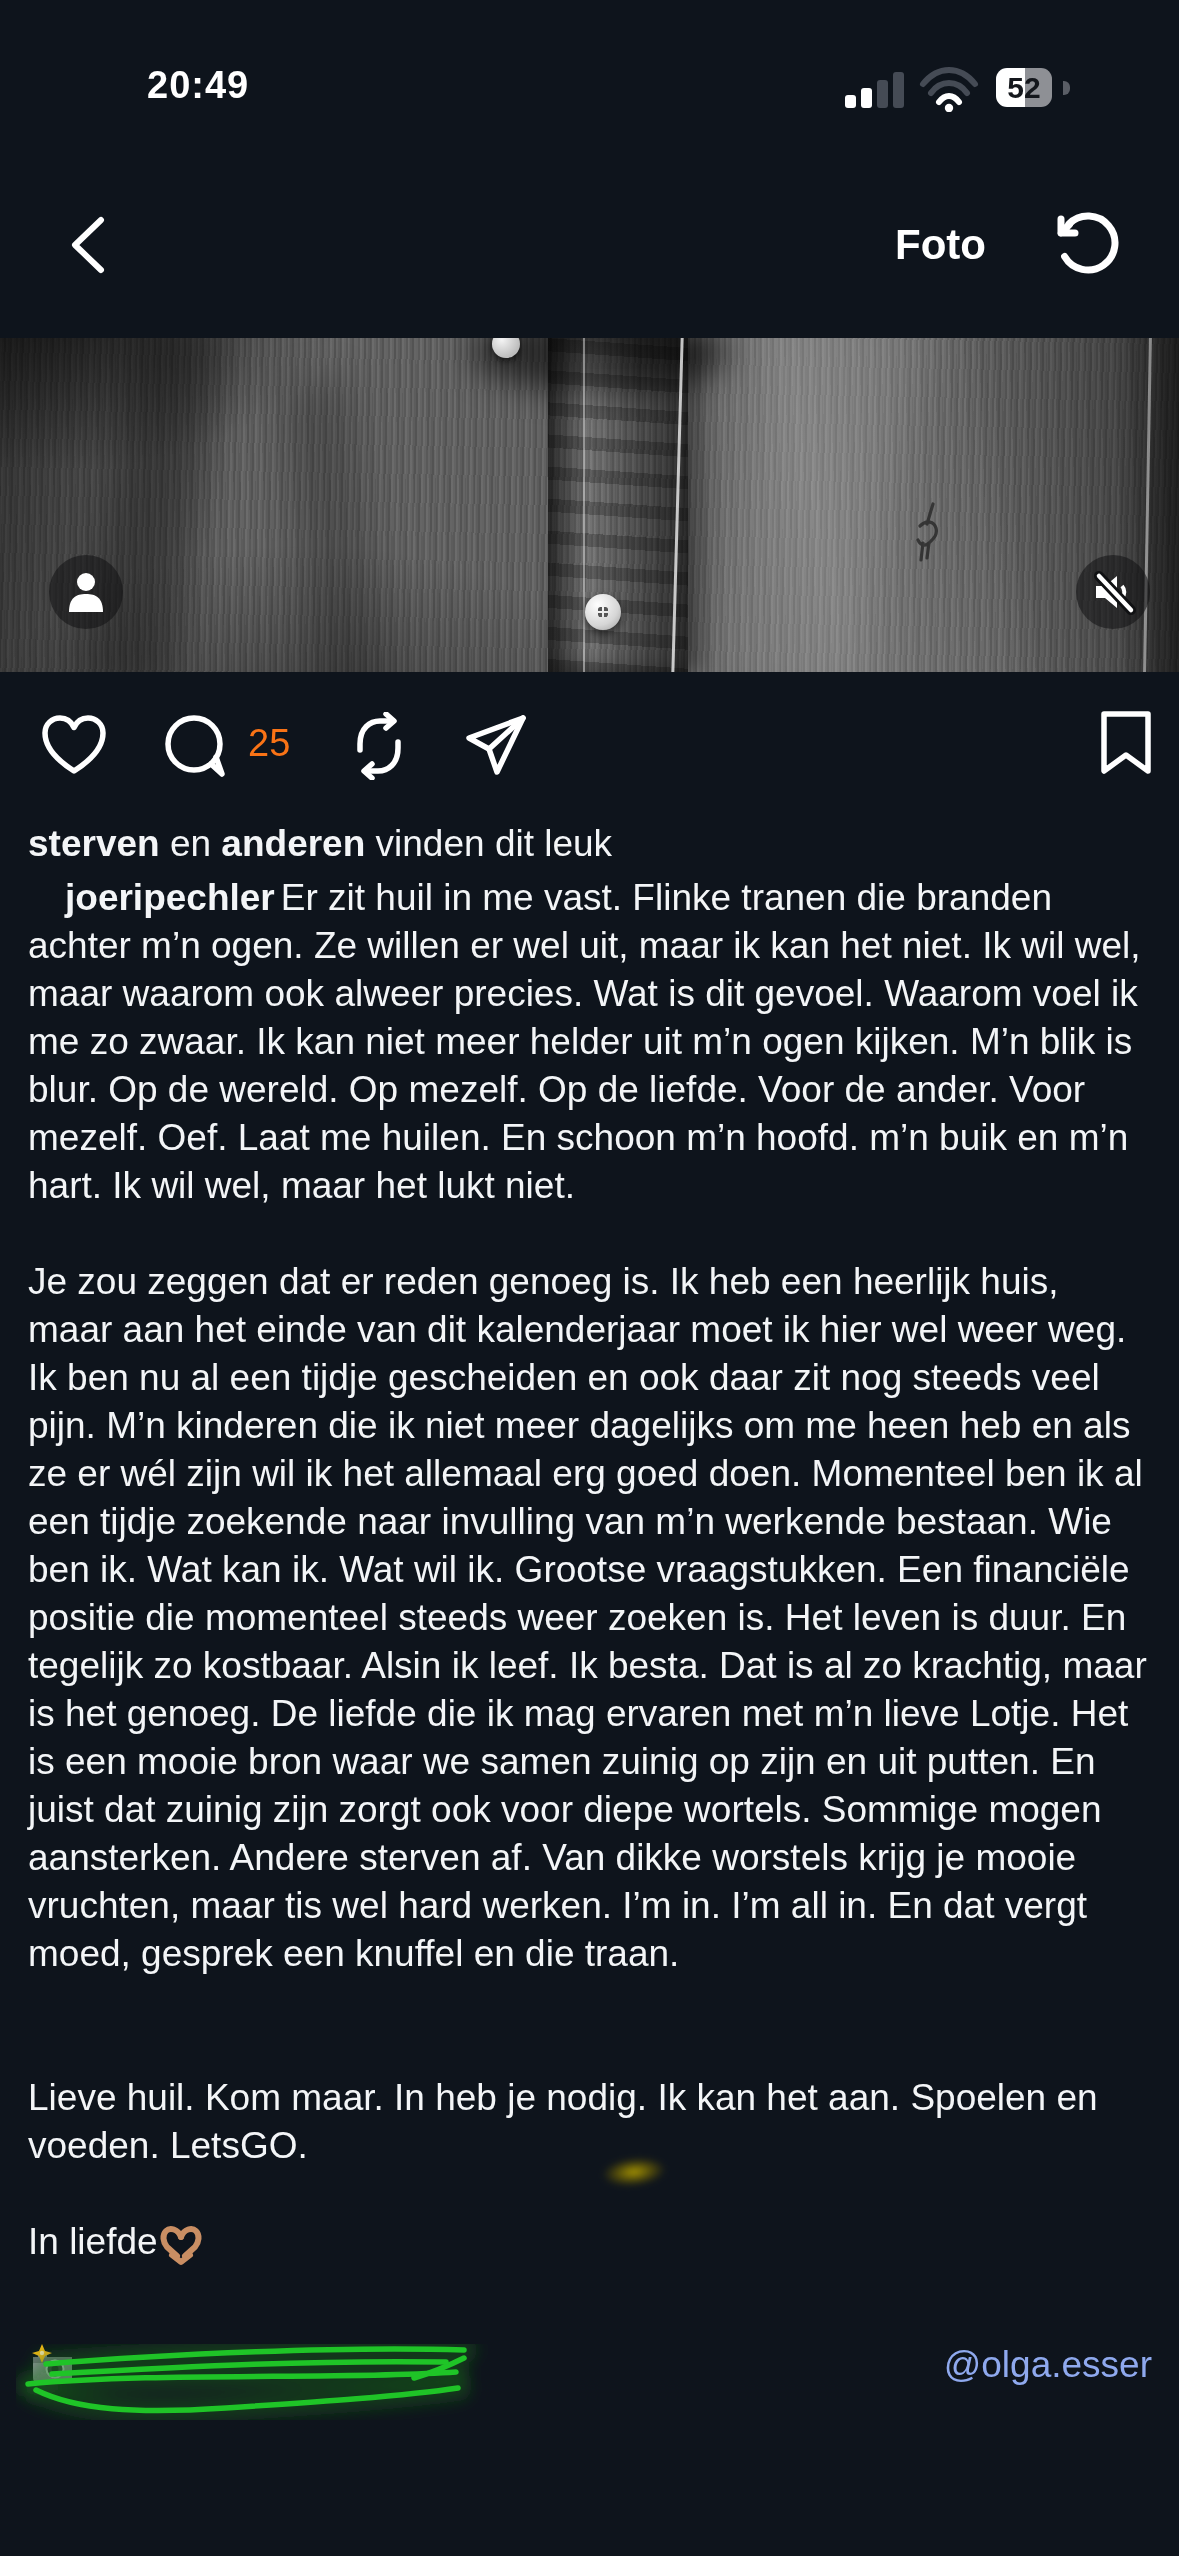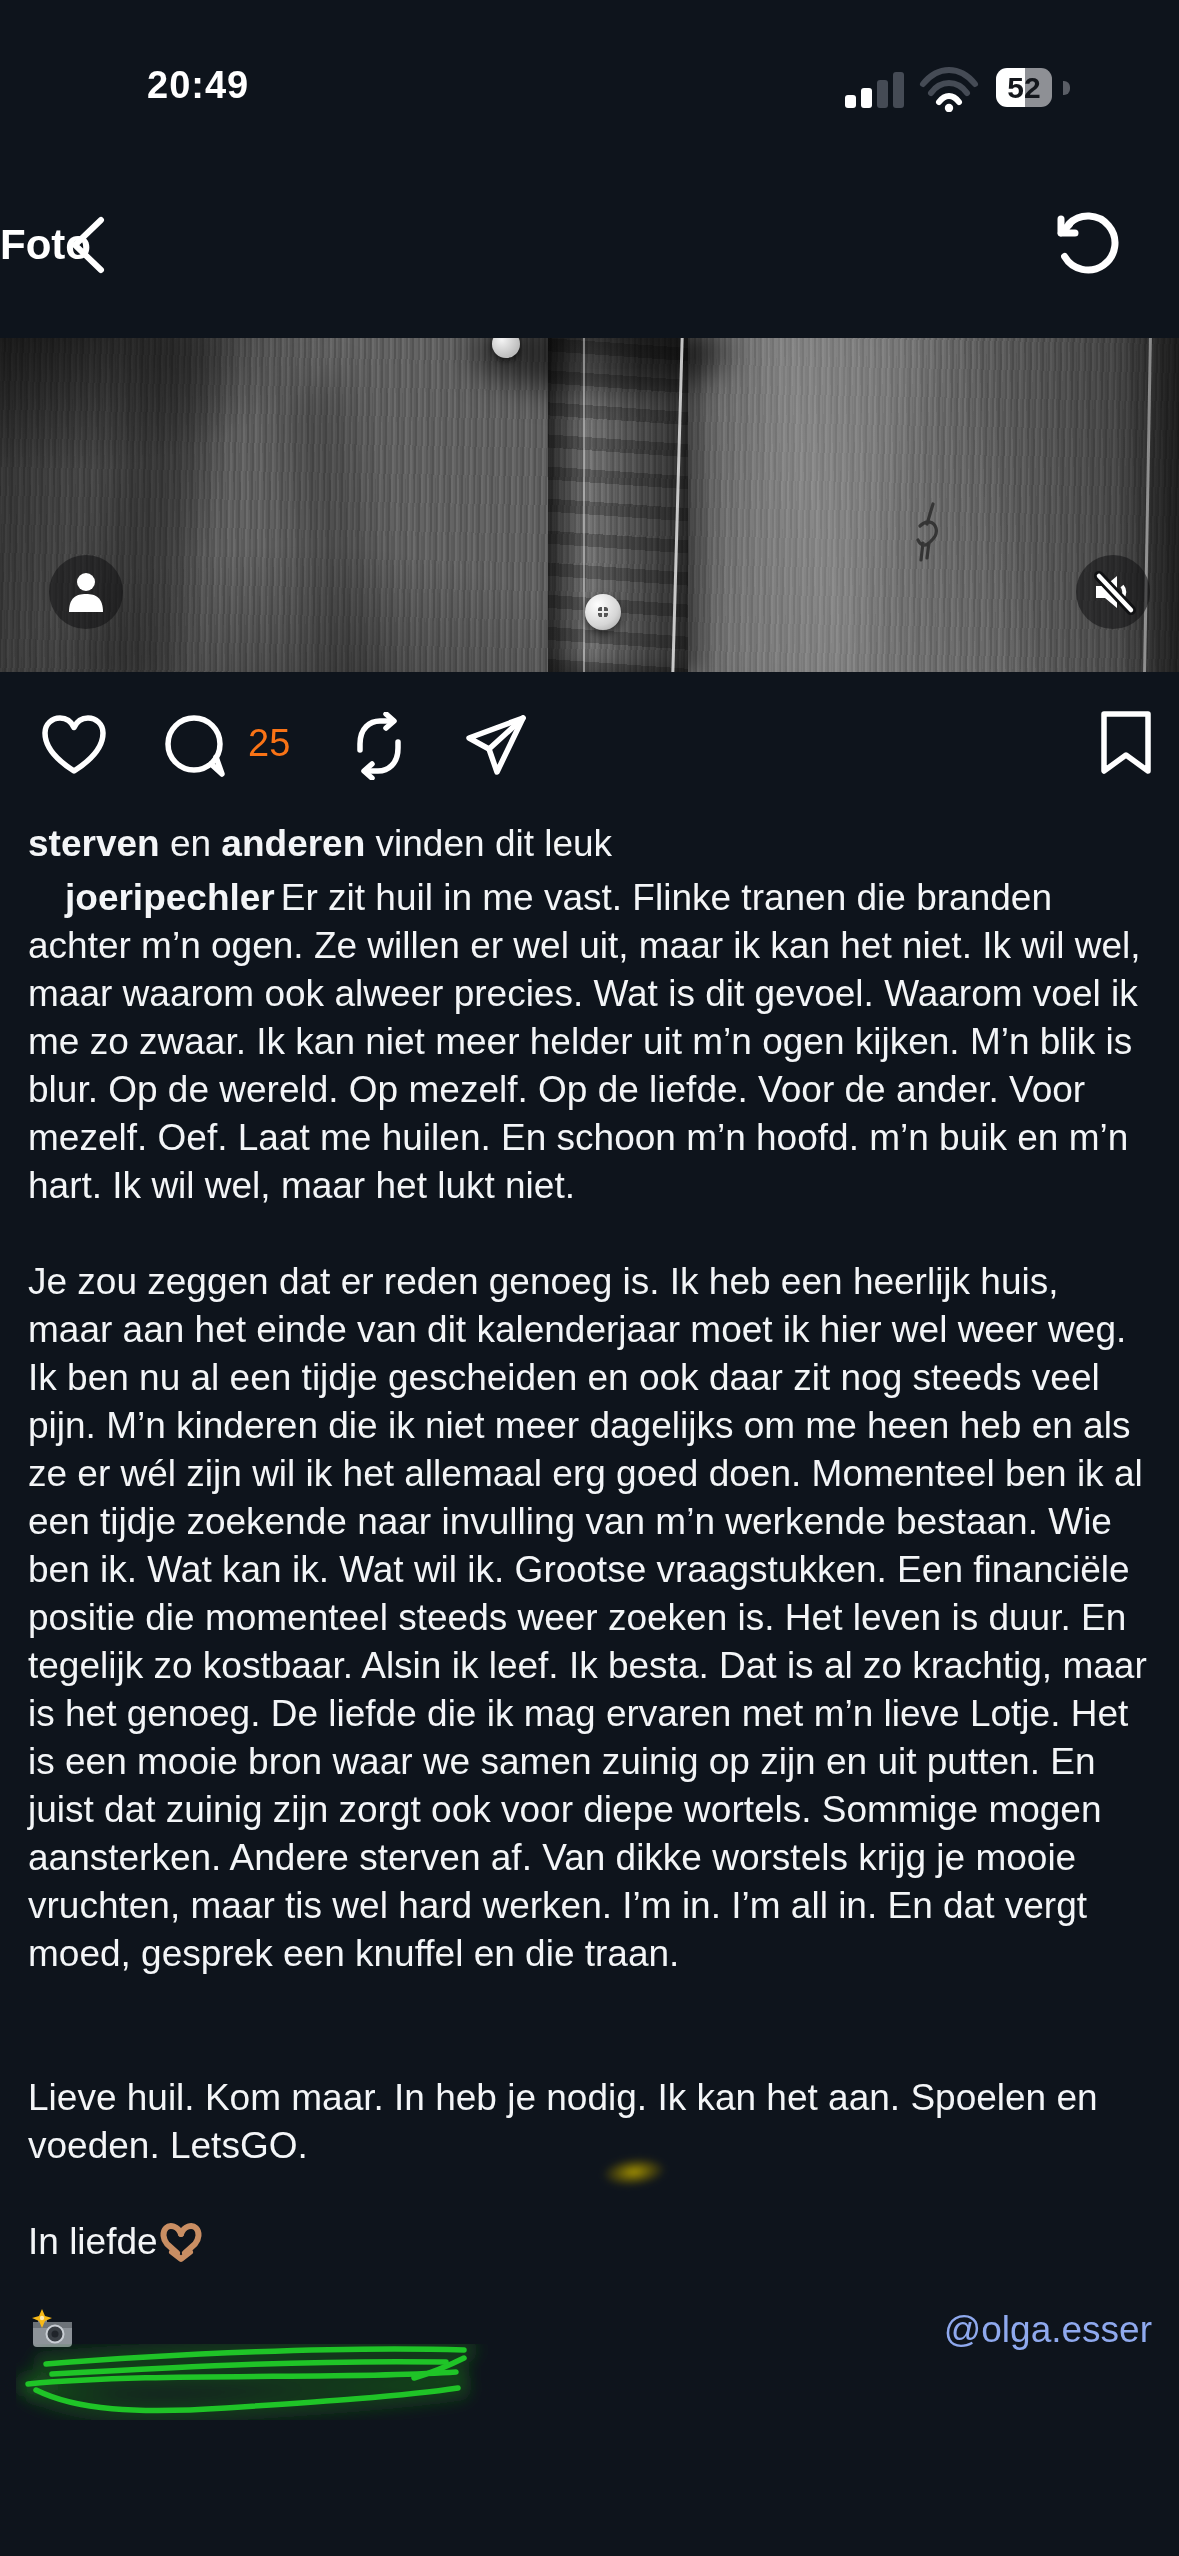--- a/index.html
+++ b/index.html
@@ -16,21 +16,21 @@
   .sig{position:absolute;left:843px;top:66px;}
   .wifi{position:absolute;left:918px;top:66px;}
   .battery{position:absolute;left:996px;top:68px;width:56px;height:39px;border-radius:11px;
     background:linear-gradient(90deg,#ffffff 0 52%,#8e9095 52% 100%);
     display:flex;align-items:center;justify-content:center;}
   .battery span{font-size:30px;font-weight:700;color:#14171c;letter-spacing:0;}
   .bat-nub{position:absolute;left:1063px;top:81px;width:7px;height:14px;border-radius:0 6px 6px 0;background:#5a5e66;}
 
   
   .back{position:absolute;left:66px;top:216px;}
-  .nav-title{position:absolute;left:0;top:221px;width:986px;text-align:left;font-size:42px;font-weight:700;color:#fff;}
+  .nav-title{position:absolute;left:0;top:221px;width:986px;text-align:right;font-size:42px;font-weight:700;color:#fff;}
   .redo{position:absolute;left:1050px;top:205px;}
 
   
   .photo{position:absolute;left:0;top:338px;width:1179px;height:334px;overflow:hidden;background-color:#636363;
     background-image:
       radial-gradient(ellipse 420px 240px at 4% -10%, rgba(0,0,0,.62), transparent 70%),
       radial-gradient(ellipse 520px 300px at 26% 120%, rgba(0,0,0,.38), transparent 65%),
       linear-gradient(100deg, rgba(0,0,0,.5) 0%, transparent 20%),
       linear-gradient(262deg, rgba(0,0,0,.42) 0%, transparent 18%),
       linear-gradient(78deg, transparent 56%, rgba(255,255,255,.15) 68%, transparent 84%),
@@ -67,21 +67,21 @@
   .icon{position:absolute;}
   .count{position:absolute;left:248px;top:722px;font-size:38px;color:#f97316;}
 
   
   .likes{position:absolute;left:28px;top:820px;font-size:37px;line-height:48px;color:var(--text);}
   .likes b{font-weight:700;}
   .caption{position:absolute;left:28px;top:874px;width:1124px;font-size:37px;line-height:48px;color:var(--text);}
   .caption p{margin:0 0 48px 0;}
   .caption p.gap2{margin-bottom:96px;}
   .caption .uname{font-weight:700;margin-right:6px;margin-left:37px;}
-  .signoff-row{display:flex;align-items:center;margin-bottom:40px;}
+  .signoff-row{display:flex;align-items:flex-end;margin-bottom:75px;}
   .credit-row{display:flex;align-items:center;gap:16px;justify-content:space-between;}
   .credit-row .handle{color:var(--link);}
 
   
   .scribble{position:absolute;left:16px;top:2344px;}
   .smudge{position:absolute;left:602px;top:2158px;width:64px;height:28px;border-radius:50%;
     background:radial-gradient(closest-side, rgba(178,158,0,.95), rgba(120,106,0,.55) 60%, transparent);
     filter:blur(3px);transform:rotate(-6deg);}
 </style>
 </head>

